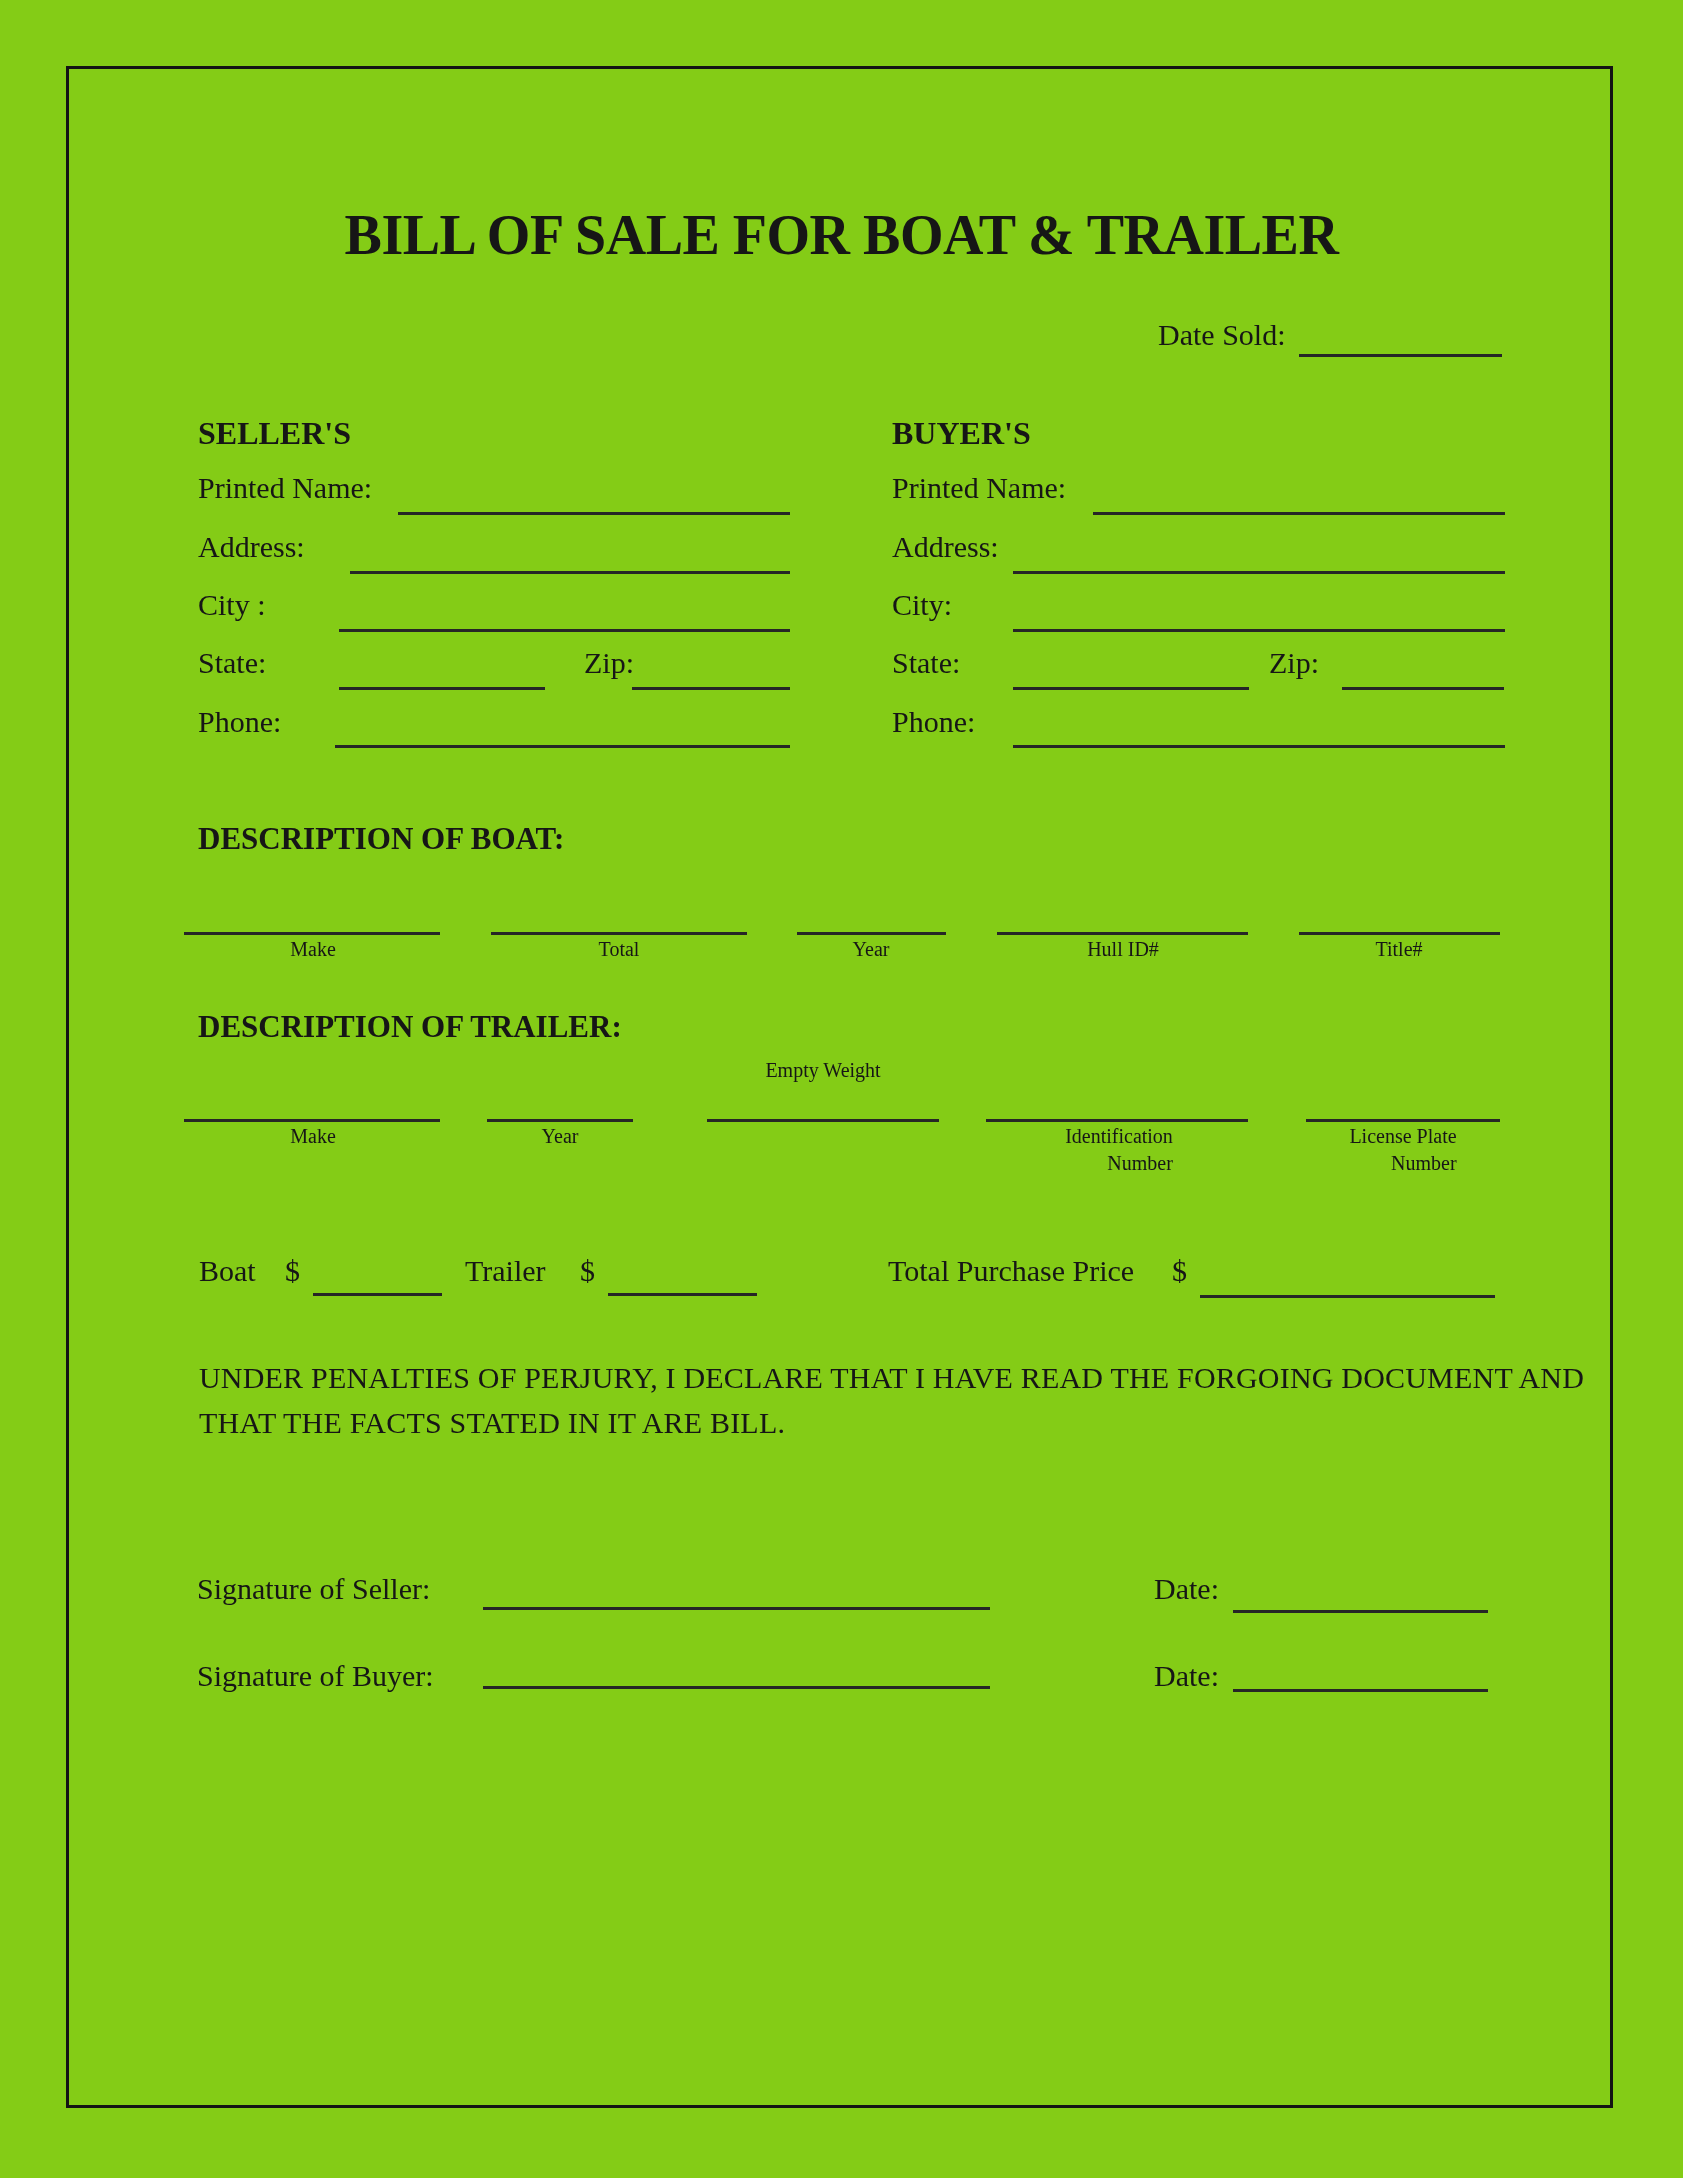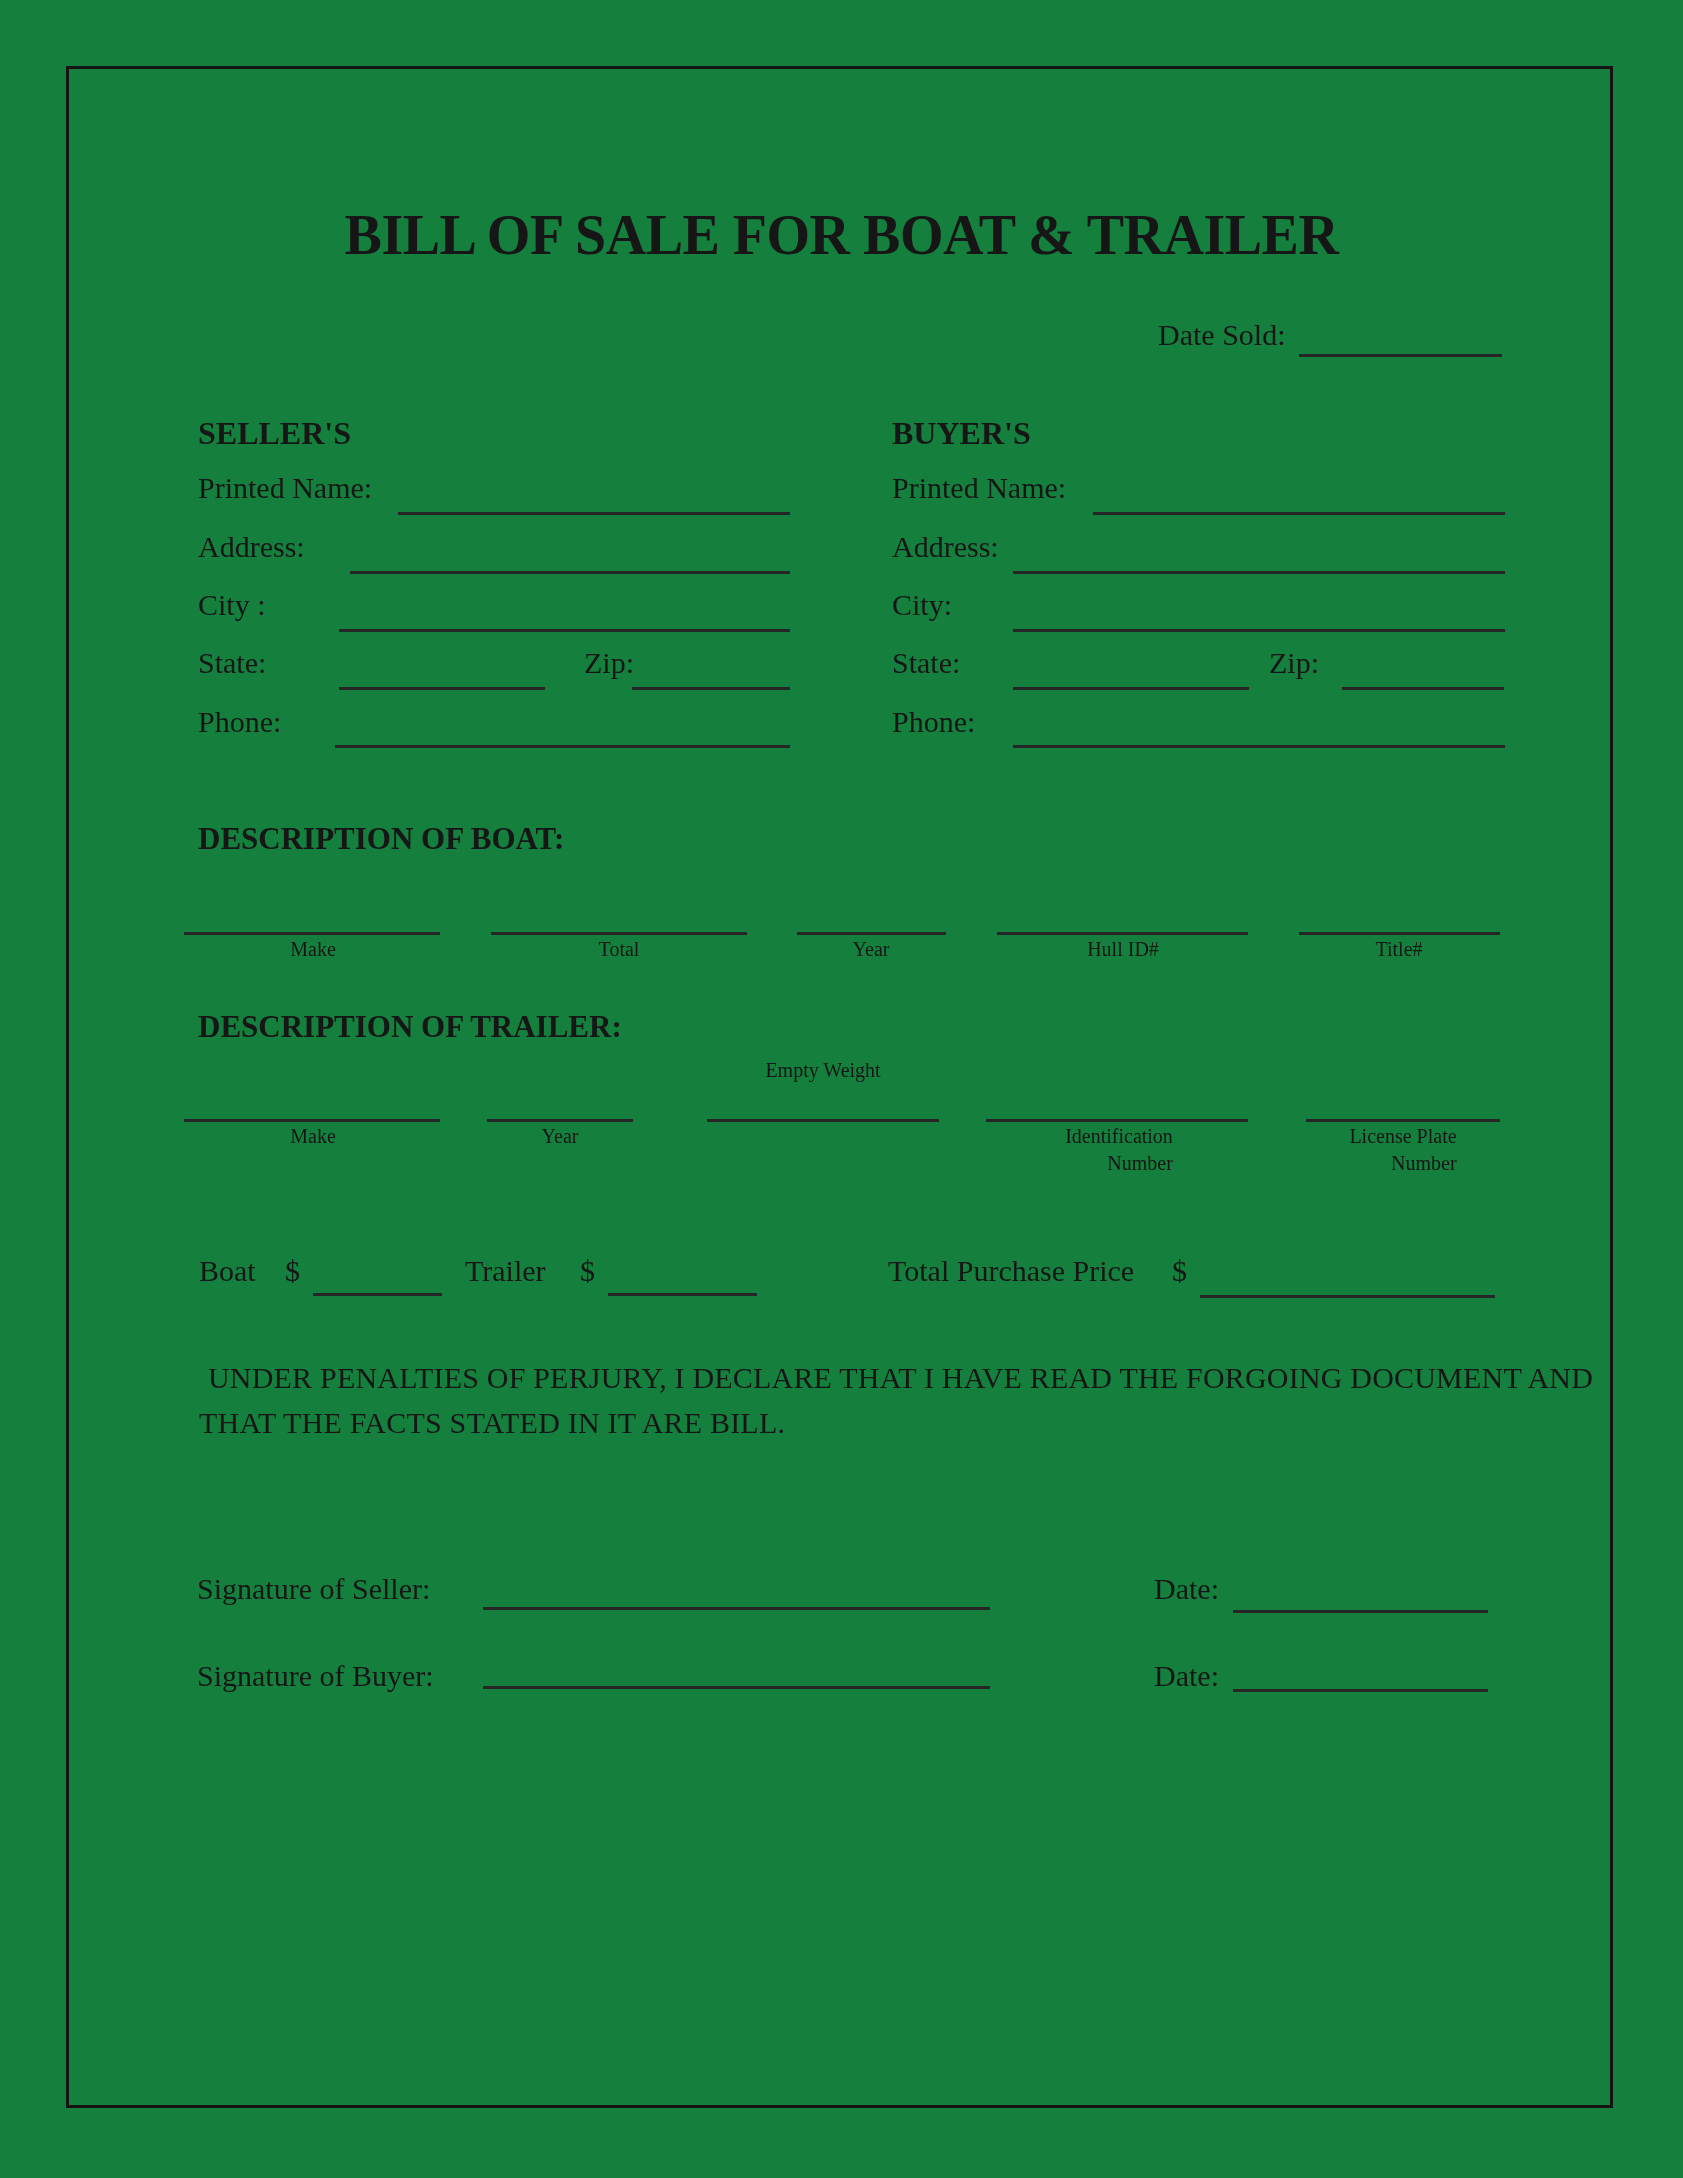--- a/index.html
+++ b/index.html
@@ -1,17 +1,17 @@
 <!DOCTYPE html>
 <html><head>
 <meta charset="utf-8">
 <style>
   html,body{margin:0;padding:0;background:#ffffff;}
   .page{
-    position:relative;width:1683px;height:2178px;background:#15803d;
+    position:relative;width:1683px;height:2178px;background:#84cc16;
     font-family:"Liberation Serif","DejaVu Serif",serif;color:#161616;
     overflow:hidden;
   }
   .border-box{
     position:absolute;left:66px;top:66px;width:1547px;height:2042px;
     border:3px solid #141414;box-sizing:border-box;
   }
   .title{
     position:absolute;left:0;top:203px;width:1683px;text-align:center;
     font-size:56px;font-weight:bold;letter-spacing:-0.5px;white-space:nowrap;
@@ -120,21 +120,21 @@
   <div class="line" style="left:313px;top:1257px;width:129px;"></div>
 
   <div class="lbl" style="left:465px;top:1254px;">Trailer</div>
   <div class="lbl" style="left:580px;top:1254px;">$</div>
   <div class="line" style="left:608px;top:1257px;width:149px;"></div>
 
   <div class="lbl" style="left:888px;top:1254px;">Total Purchase Price</div>
   <div class="lbl" style="left:1172px;top:1254px;">$</div>
   <div class="line" style="left:1200px;top:1259px;width:295px;"></div>
 
-  <div class="decl" style="left:199px;top:1361px;margin-left:9px;">UNDER PENALTIES OF PERJURY, I DECLARE THAT I HAVE READ THE FORGOING DOCUMENT AND</div>
+  <div class="decl" style="left:199px;top:1361px;">UNDER PENALTIES OF PERJURY, I DECLARE THAT I HAVE READ THE FORGOING DOCUMENT AND</div>
   <div class="decl" style="left:199px;top:1406px;">THAT THE FACTS STATED IN IT ARE BILL.</div>
 
   <div class="lbl" style="left:197px;top:1572px;">Signature of Seller:</div>
   <div class="line" style="left:483px;top:1571px;width:507px;"></div>
   <div class="lbl" style="left:1154px;top:1572px;">Date:</div>
   <div class="line" style="left:1233px;top:1574px;width:255px;"></div>
 
   <div class="lbl" style="left:197px;top:1659px;">Signature of Buyer:</div>
   <div class="line" style="left:483px;top:1650px;width:507px;"></div>
   <div class="lbl" style="left:1154px;top:1659px;">Date:</div>

